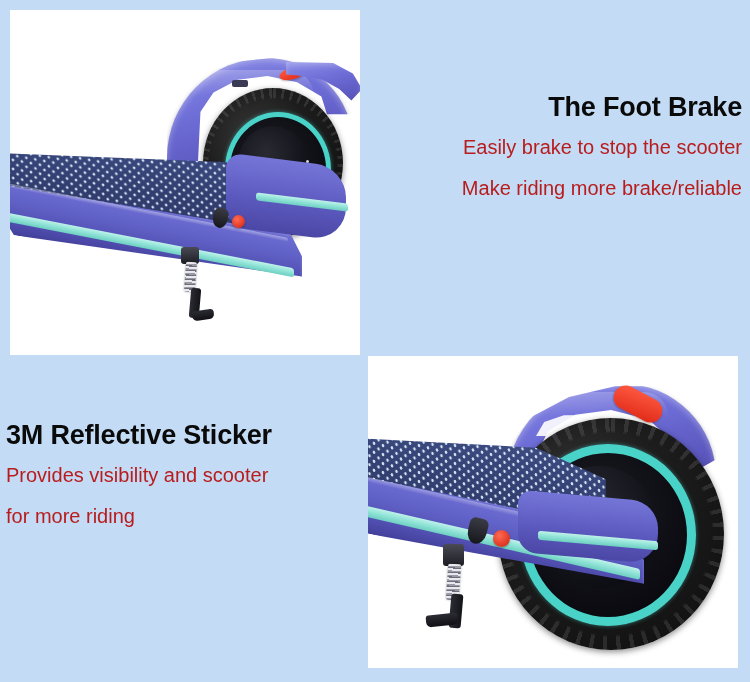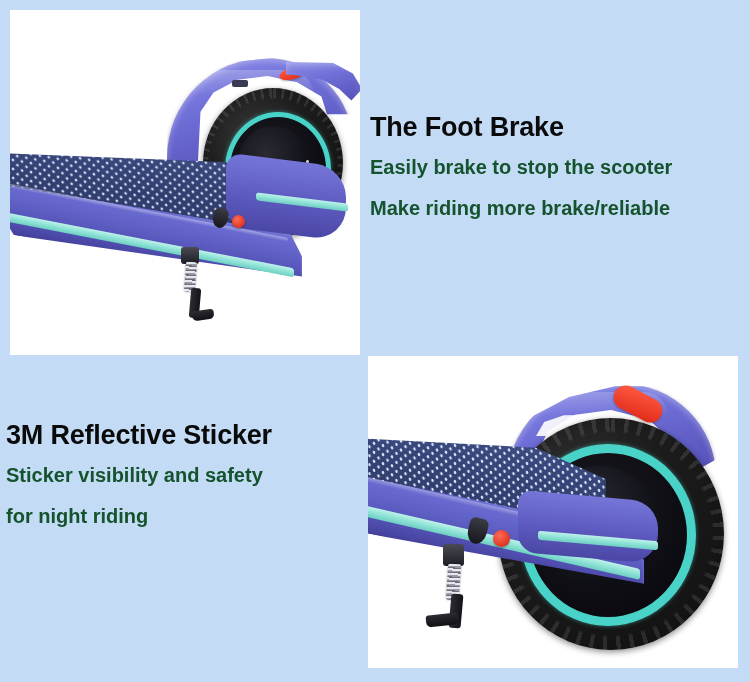--- a/index.html
+++ b/index.html
@@ -178,42 +178,43 @@
     box-shadow: 0 1px 2px rgba(0,0,0,0.35);
   }
 
   
   .text-block {
     position: absolute;
     color: #0d0d0d;
   }
   #text-foot-brake {
     left: 370px;
-    top: 112px;
+    top: 92px;
     width: 372px;
+    text-align: right;
   }
   #text-reflective {
     left: 6px;
     top: 420px;
     width: 344px;
   }
   .feature-title {
     font-size: 27px;
     font-weight: bold;
     letter-spacing: -0.2px;
     line-height: 1.15;
     margin: 0 0 14px 0;
     color: #0a0a0a;
   }
   .feature-line {
     font-size: 20px;
-    font-weight: bold;
+    font-weight: normal;
     line-height: 1.0;
     margin: 0 0 21px 0;
-    color: #14532d;
+    color: #b91c1c;
     white-space: nowrap;
   }
   .feature-line:last-child {
     margin-bottom: 0;
   }
 </style>
 </head>
 <body>
 
 <div id="page">
@@ -267,22 +268,22 @@
   </div>
 
   <div class="text-block" id="text-foot-brake">
     <h2 class="feature-title">The Foot Brake</h2>
     <p class="feature-line">Easily brake to stop the scooter</p>
     <p class="feature-line">Make riding more brake/reliable</p>
   </div>
 
   <div class="text-block" id="text-reflective">
     <h2 class="feature-title">3M Reflective Sticker</h2>
-    <p class="feature-line">Sticker visibility and safety</p>
-    <p class="feature-line">for night riding</p>
+    <p class="feature-line">Provides visibility and scooter</p>
+    <p class="feature-line">for more riding</p>
   </div>
 
   <div class="photo-card" id="photo-card-bottom">
     <div class="photo-stage">
 
       <div class="fender" style="left:138px; top:28px; width:210px; height:118px;
                   border-radius: 120px 110px 20px 20px;
                   clip-path: polygon(0% 78%, 2% 50%, 12% 28%, 30% 11%, 52% 2%, 72% 2%, 88% 10%, 100% 26%, 100% 64%, 86% 78%, 80% 50%, 68% 30%, 50% 22%, 33% 26%, 20% 40%, 14% 62%, 13% 86%);"></div>
       <div class="fender-shine" style="left:160px; top:36px; width:140px; height:24px;
                   border-radius: 80px 80px 0 0; opacity:0.45;"></div>

